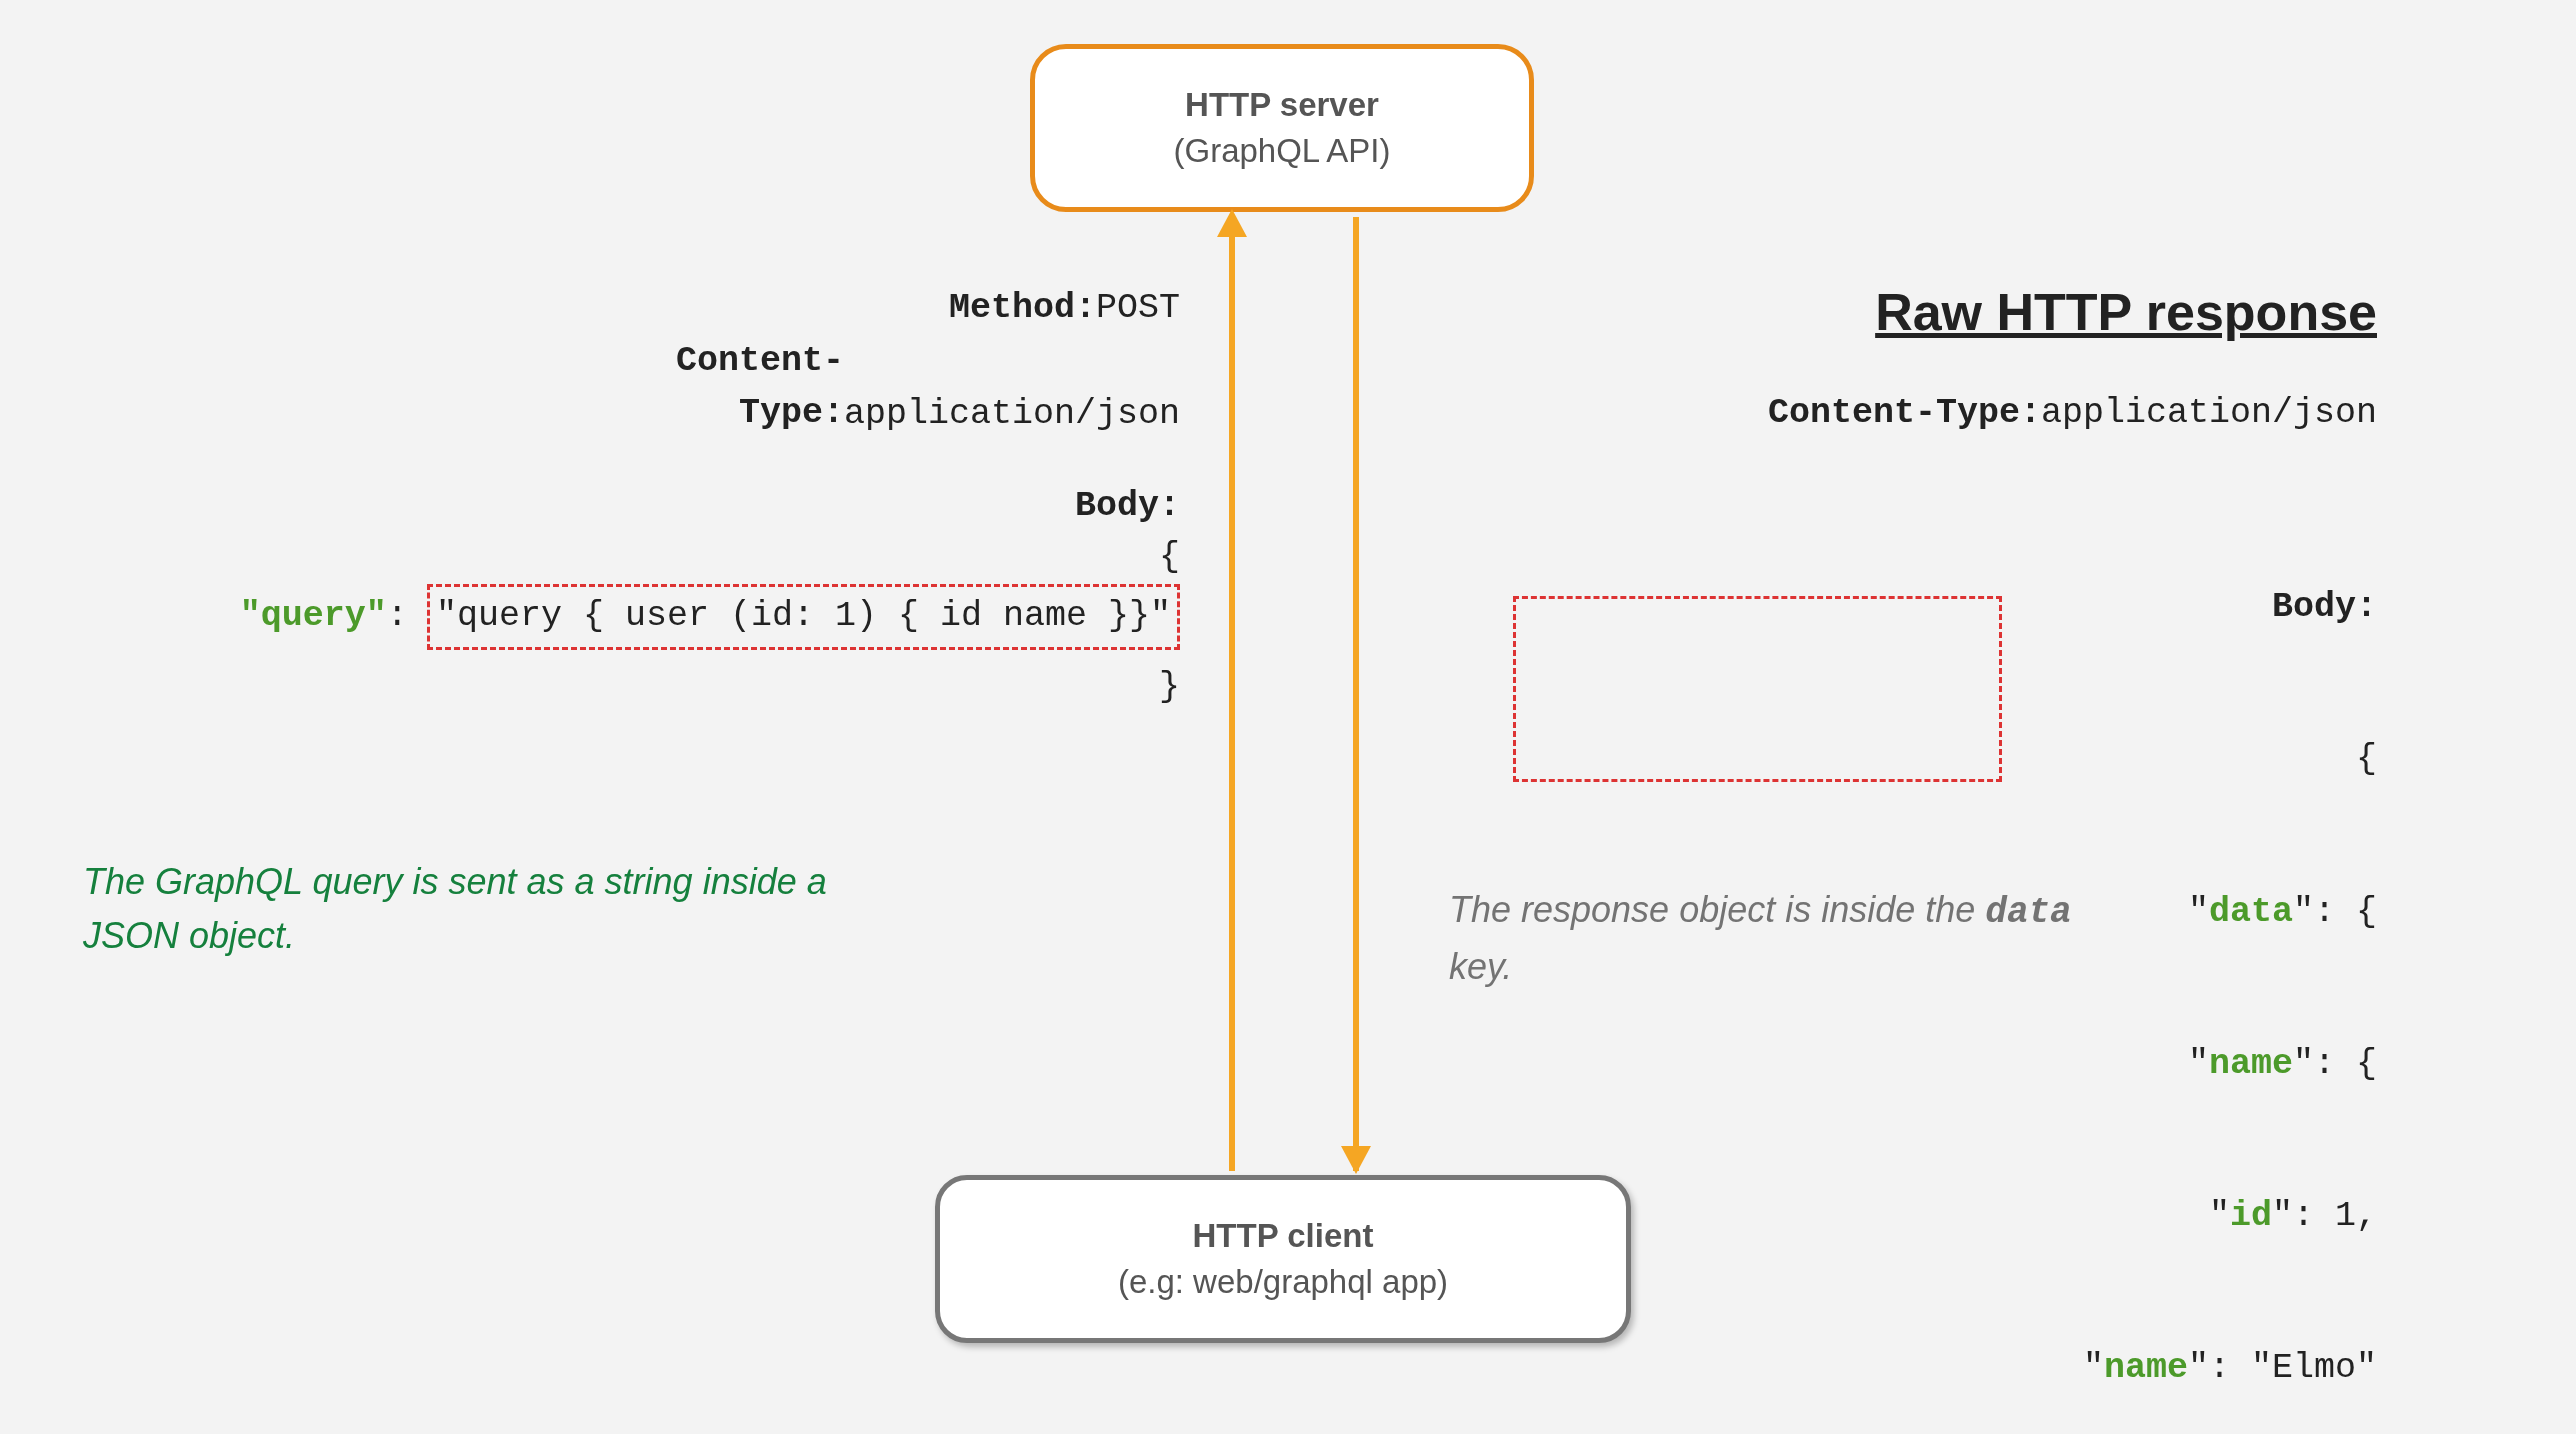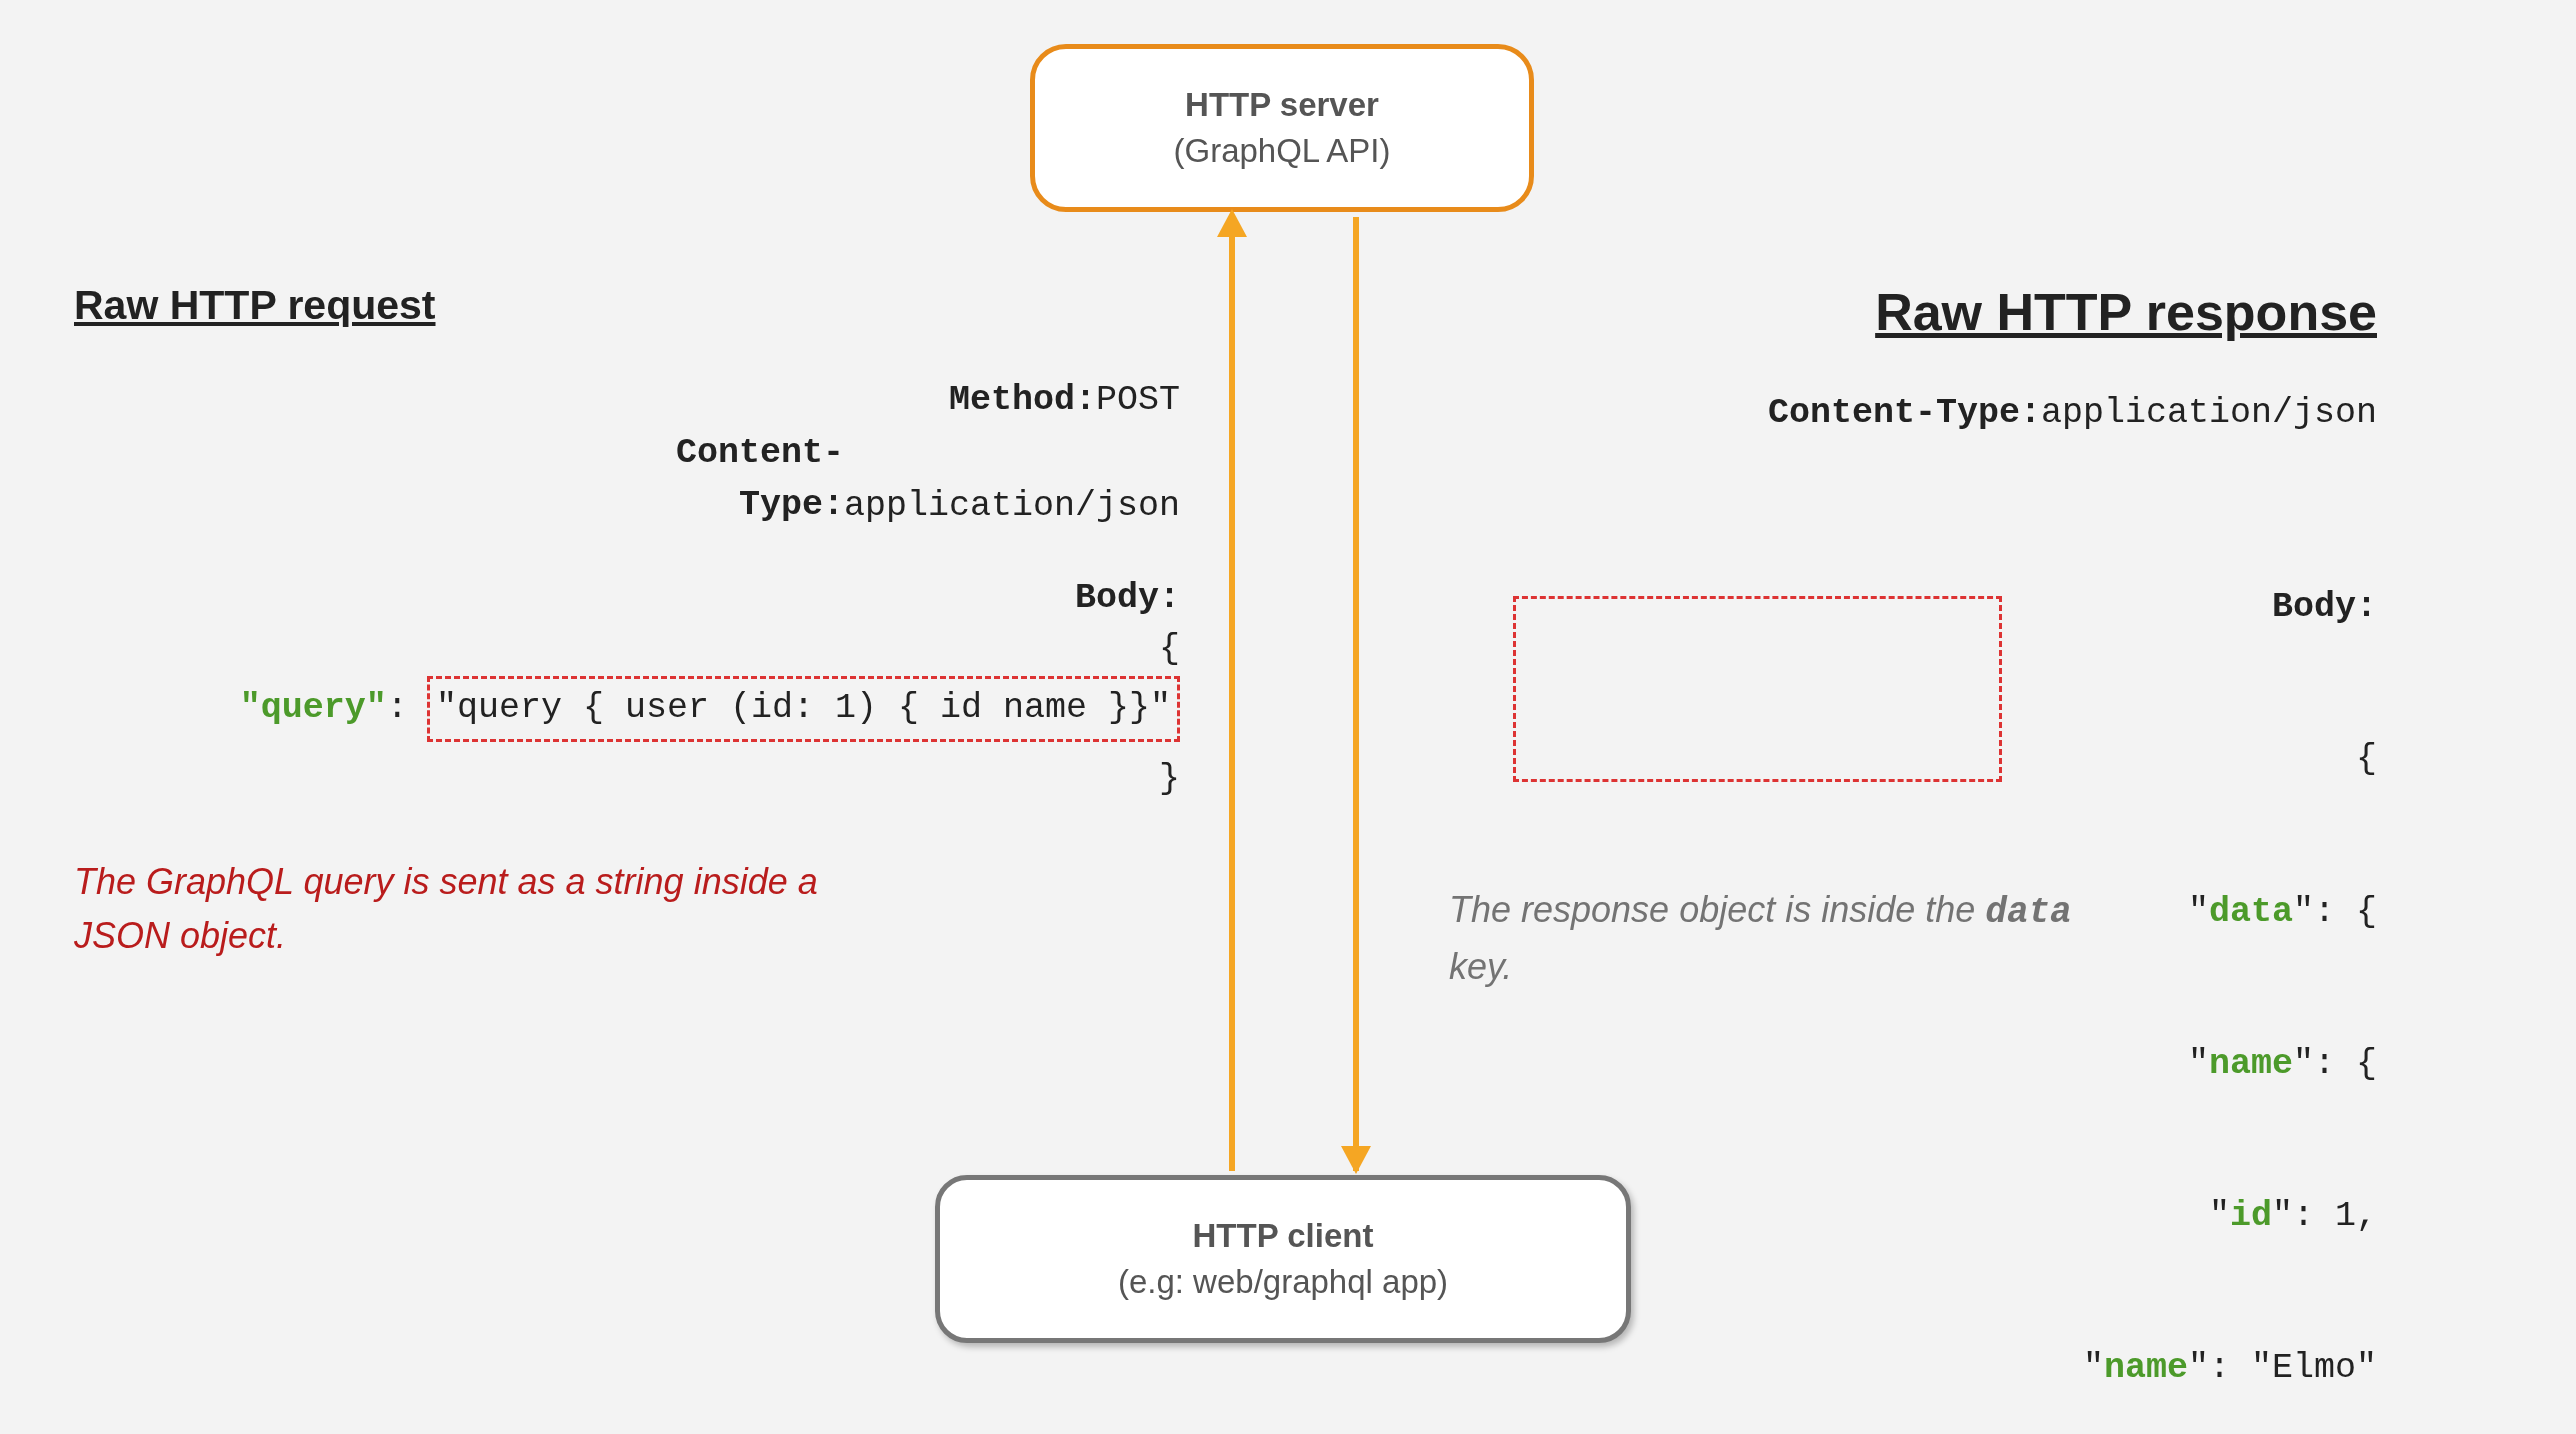--- a/index.html
+++ b/index.html
@@ -96,24 +96,24 @@
   .http-label { display: inline-block; width: 265px; font-weight: 700; }
   .body-block { margin-top: 41px; font-size: 35px; line-height: 1.48; }
   .dashed-box-left {
     display: inline-block;
     border: 3px dashed #d33;
     padding: 4px 6px;
     margin-left: -2px;
   }
   .caption-left {
     position: absolute;
-    left: 0; top: 573px;
+    left: 9px; top: 573px;
     font-size: 36px;
     font-style: italic;
-    color: #b91c1c;
+    color: #15803d;
     line-height: 1.5;
     width: 790px;
   }
 
   
   .right-panel {
     position: absolute;
     left: 1449px; top: 282px;
     width: 928px;
     color: #222;
@@ -164,21 +164,20 @@
   <div class="arrow right"></div>
   <div class="arrow-head-up"></div>
   <div class="arrow-head-down"></div>
 
   <div class="client-box">
     <div class="bold">HTTP client</div>
     <div>(e.g: web/graphql app)</div>
   </div>
 
   <div class="left-panel">
-    <div class="left-title">Raw HTTP request</div>
 
     <div class="mono http-row">
       <span class="http-label">Method:</span><span>POST</span>
     </div>
     <div class="mono http-row">
       <span class="http-label">Content-Type:</span><span>application/json</span>
     </div>
 
     <div class="mono body-block">
       <div class="bold">Body:</div>

